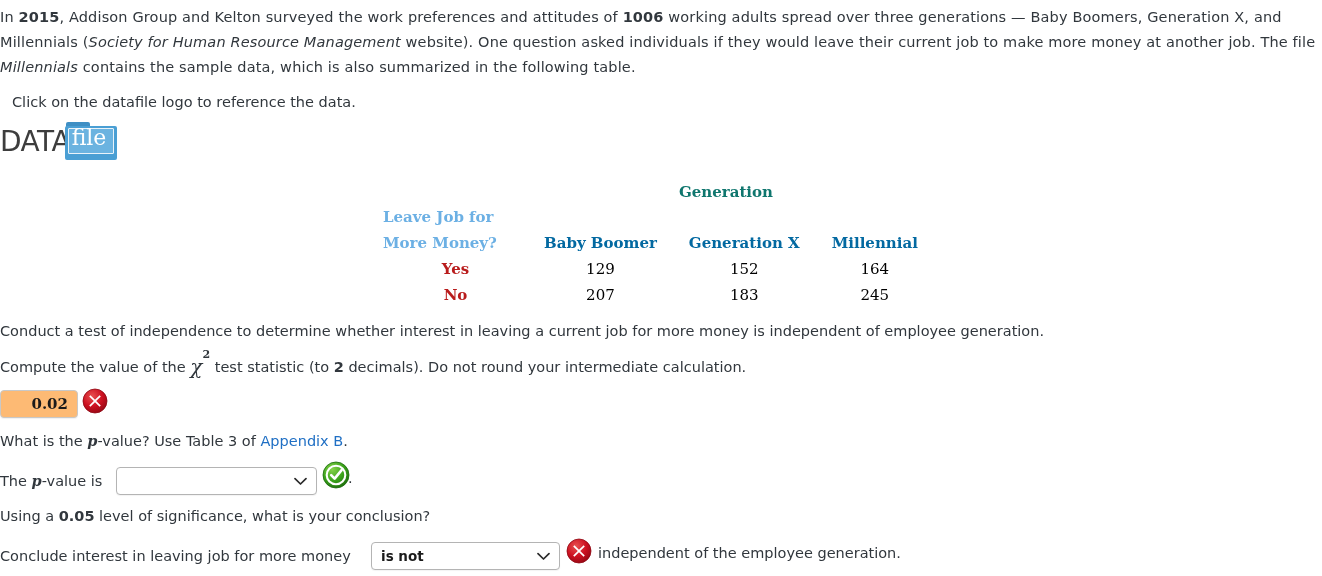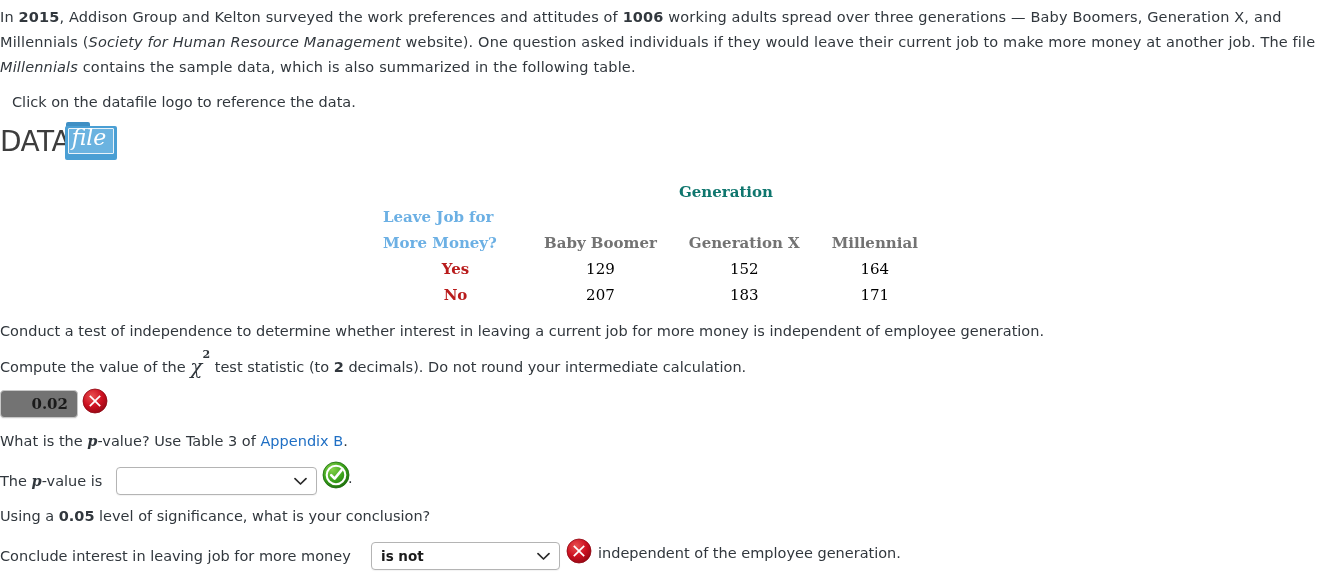--- a/index.html
+++ b/index.html
@@ -96,21 +96,20 @@
     box-sizing: border-box;
     border-radius: 1px;
   }
   .datafile .ftext {
     position: absolute;
     left: 0;
     top: 3px;
     width: 48px;
     text-align: center;
     font-family: "DejaVu Serif", serif;
-    font-style: italic;
     font-size: 22px;
     color: #ffffff;
   }
 
   
   .gen-header {
     position: absolute;
     left: 679px;
     top: 183px;
     font-family: "DejaVu Serif", serif;
@@ -137,21 +136,21 @@
   .ctable .catlbl {
     font-weight: 700;
     color: #b91c1c;
     text-align: center;
     white-space: nowrap;
     width: 145px;
     margin-top: 8px;
   }
   .ctable .colhdr {
     font-weight: 700;
-    color: #737373;
+    color: #0369a1;
     text-align: center;
     white-space: nowrap;
     padding: 0 16px;
   }
   .ctable .num {
     font-weight: 400;
     color: #000000;
     text-align: center;
     padding: 0 16px;
   }
@@ -189,21 +188,21 @@
   
   .ansbox {
     position: absolute;
     left: 0px;
     top: 390px;
     width: 78px;
     height: 28px;
     box-sizing: border-box;
     border: 1px solid #c8c8c8;
     border-radius: 4px;
-    background: #737373;
+    background: #fdba74;
     text-align: right;
     padding: 0 9px 0 4px;
     font-family: "DejaVu Serif", serif;
     font-weight: 700;
     font-size: 15px;
     color: #1a1a1a;
     line-height: 26px;
     box-shadow: 0 1px 1px rgba(0,0,0,0.06);
   }
 
@@ -295,21 +294,21 @@
     <tr>
       <td class="catlbl">Yes</td>
       <td class="num">129</td>
       <td class="num">152</td>
       <td class="num">164</td>
     </tr>
     <tr>
       <td class="catlbl">No</td>
       <td class="num">207</td>
       <td class="num">183</td>
-      <td class="num">171</td>
+      <td class="num">245</td>
     </tr>
   </tbody>
     </table>
 
   <div class="q1">Conduct a test of independence to determine whether interest in leaving a current job for more money is independent of employee generation.</div>
 
   <div class="q2">
     <span>Compute the value of the </span><span class="chi"><span>χ</span><sup>2</sup></span><span> test statistic (to </span><span class="bold">2</span><span> decimals). Do not round your intermediate calculation.</span>
   </div>
 

